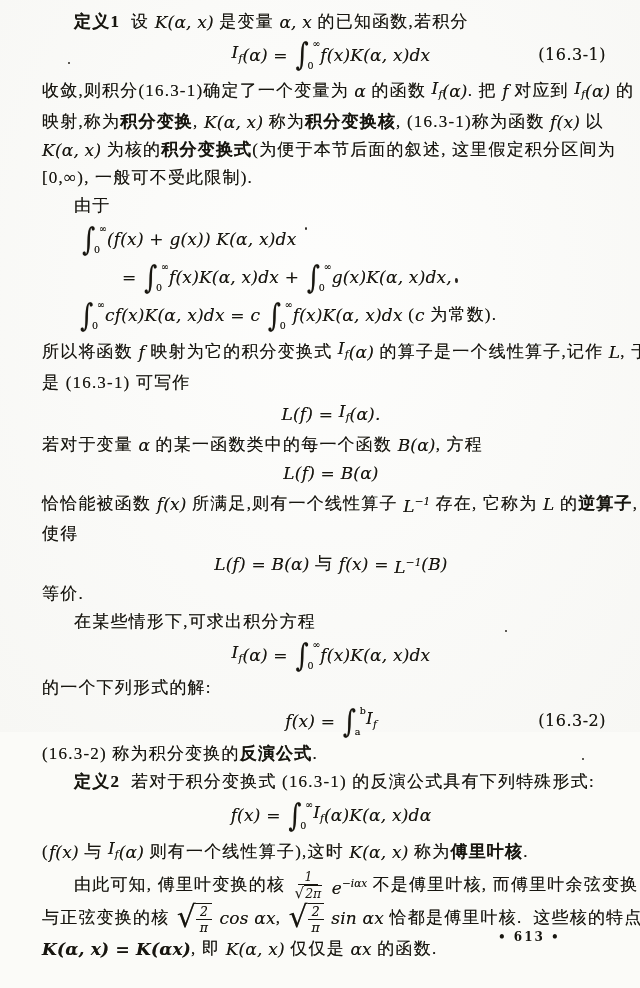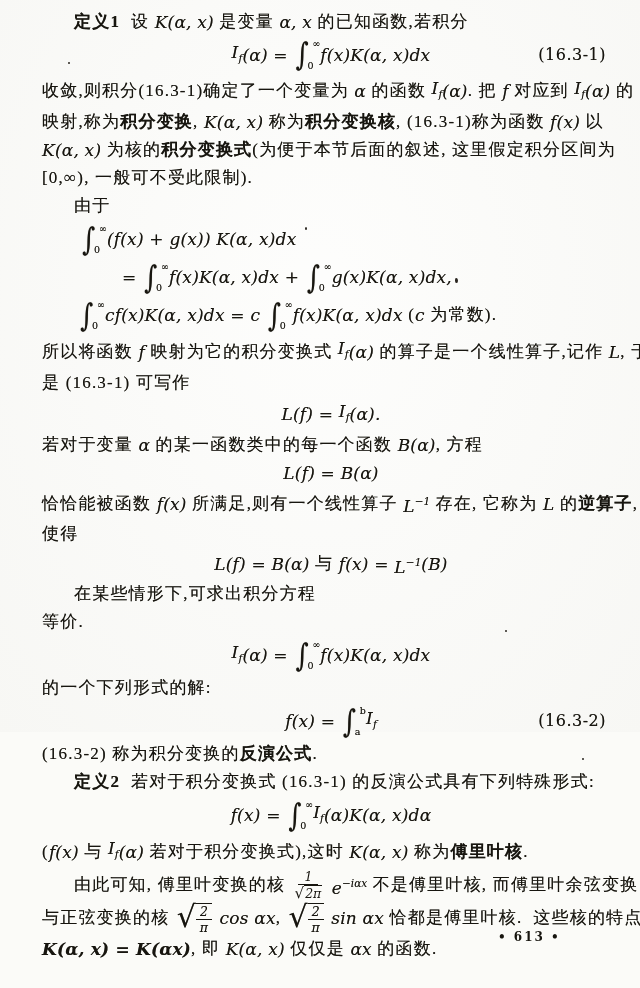--- a/index.html
+++ b/index.html
@@ -113,25 +113,25 @@
       </div>
       <div class="row p">
         <span class="inner"><span class="t">恰恰能被函数 </span><span class="t m">f(x)</span><span class="t"> 所满足,则有一个线性算子 </span><span class="t m"><span>L</span><sup>−1</sup></span><span class="t"> 存在, 它称为 </span><span class="t m">L</span><span class="t"> 的</span><span class="t b">逆算子</span><span class="t">,</span></span>
       </div>
       <div class="row p">
         <span class="inner"><span class="t">使得</span></span>
       </div>
       <div class="row eq center">
         <span class="inner"><span class="t m">L(f) = B(α)</span><span class="t"> 与 </span><span class="t m">f(x) = </span><span class="t m"><span>L</span><sup>−1</sup></span><span class="t m">(B)</span></span>
       </div>
+      <div class="row p">
+        <span class="inner"><span class="t">等价.</span></span>
+      </div>
       <div class="row p" style="padding-left: 32px;">
         <span class="inner"><span class="t">在某些情形下,可求出积分方程</span></span>
-      </div>
-      <div class="row p">
-        <span class="inner"><span class="t">等价.</span></span>
       </div>
       <div class="row eq center tall">
         <span class="inner"><span class="t m"><span>I</span><sub>f</sub></span><span class="t m">(α) = </span><span class="int"><span class="isign">∫</span><span class="lims"><span class="hi">∞</span><span class="lo">0</span></span></span><span class="t m">f(x)K(α, x)dx</span></span>
       </div>
       <div class="row p">
         <span class="inner"><span class="t">的一个下列形式的解:</span></span>
       </div>
       <div class="row eq center tall">
         <span class="inner"><span class="t m">f(x) = </span><span class="int"><span class="isign">∫</span><span class="lims"><span class="hi">b</span><span class="lo">a</span></span></span><span class="t m"><span>I</span><sub>f</sub></span></span>
         <span class="eqtag">(16.3-2)</span>
@@ -139,21 +139,21 @@
       <div class="row p">
         <span class="inner"><span class="t">(16.3-2) 称为积分变换的</span><span class="t b">反演公式</span><span class="t">.</span></span>
       </div>
       <div class="row p" style="padding-left: 32px;">
         <span class="inner"><span class="t b">定义2</span><span class="t">  若对于积分变换式 (16.3-1) 的反演公式具有下列特殊形式:</span></span>
       </div>
       <div class="row eq center tall">
         <span class="inner"><span class="t m">f(x) = </span><span class="int"><span class="isign">∫</span><span class="lims"><span class="hi">∞</span><span class="lo">0</span></span></span><span class="t m"><span>I</span><sub>f</sub></span><span class="t m">(α)K(α, x)dα</span></span>
       </div>
       <div class="row p">
-        <span class="inner"><span class="t">(</span><span class="t m">f(x)</span><span class="t"> 与 </span><span class="t m"><span>I</span><sub>f</sub></span><span class="t m">(α)</span><span class="t"> 若对于积分变换式),这时 </span><span class="t m">K(α, x)</span><span class="t"> 称为</span><span class="t b">傅里叶核</span><span class="t">.</span></span>
+        <span class="inner"><span class="t">(</span><span class="t m">f(x)</span><span class="t"> 与 </span><span class="t m"><span>I</span><sub>f</sub></span><span class="t m">(α)</span><span class="t"> 则有一个线性算子),这时 </span><span class="t m">K(α, x)</span><span class="t"> 称为</span><span class="t b">傅里叶核</span><span class="t">.</span></span>
       </div>
       <div class="row p" style="padding-left: 32px;">
         <span class="inner"><span class="t">由此可知, 傅里叶变换的核 </span><span class="frac"><span class="num">1</span><span class="den"><span class="rad">√</span><span class="vin">2π</span></span></span><span class="t"> </span><span class="t m"><span>e</span><sup>−iαx</sup></span><span class="t"> 不是傅里叶核, 而傅里叶余弦变换</span></span>
       </div>
       <div class="row p">
         <span class="inner"><span class="t">与正弦变换的核 </span><span class="sqf"><span class="rad">√</span><span class="sbody"><span class="sn">2</span><span class="sd">π</span></span></span><span class="t m"> cos αx</span><span class="t">, </span><span class="sqf"><span class="rad">√</span><span class="sbody"><span class="sn">2</span><span class="sd">π</span></span></span><span class="t m"> sin αx</span><span class="t"> 恰都是傅里叶核.  这些核的特点是</span></span>
       </div>
       <div class="row p">
         <span class="inner"><span class="t bm">K(α, x) = K(αx)</span><span class="t">, 即 </span><span class="t m">K(α, x)</span><span class="t"> 仅仅是 </span><span class="t m">αx</span><span class="t"> 的函数.</span></span>
       </div>

